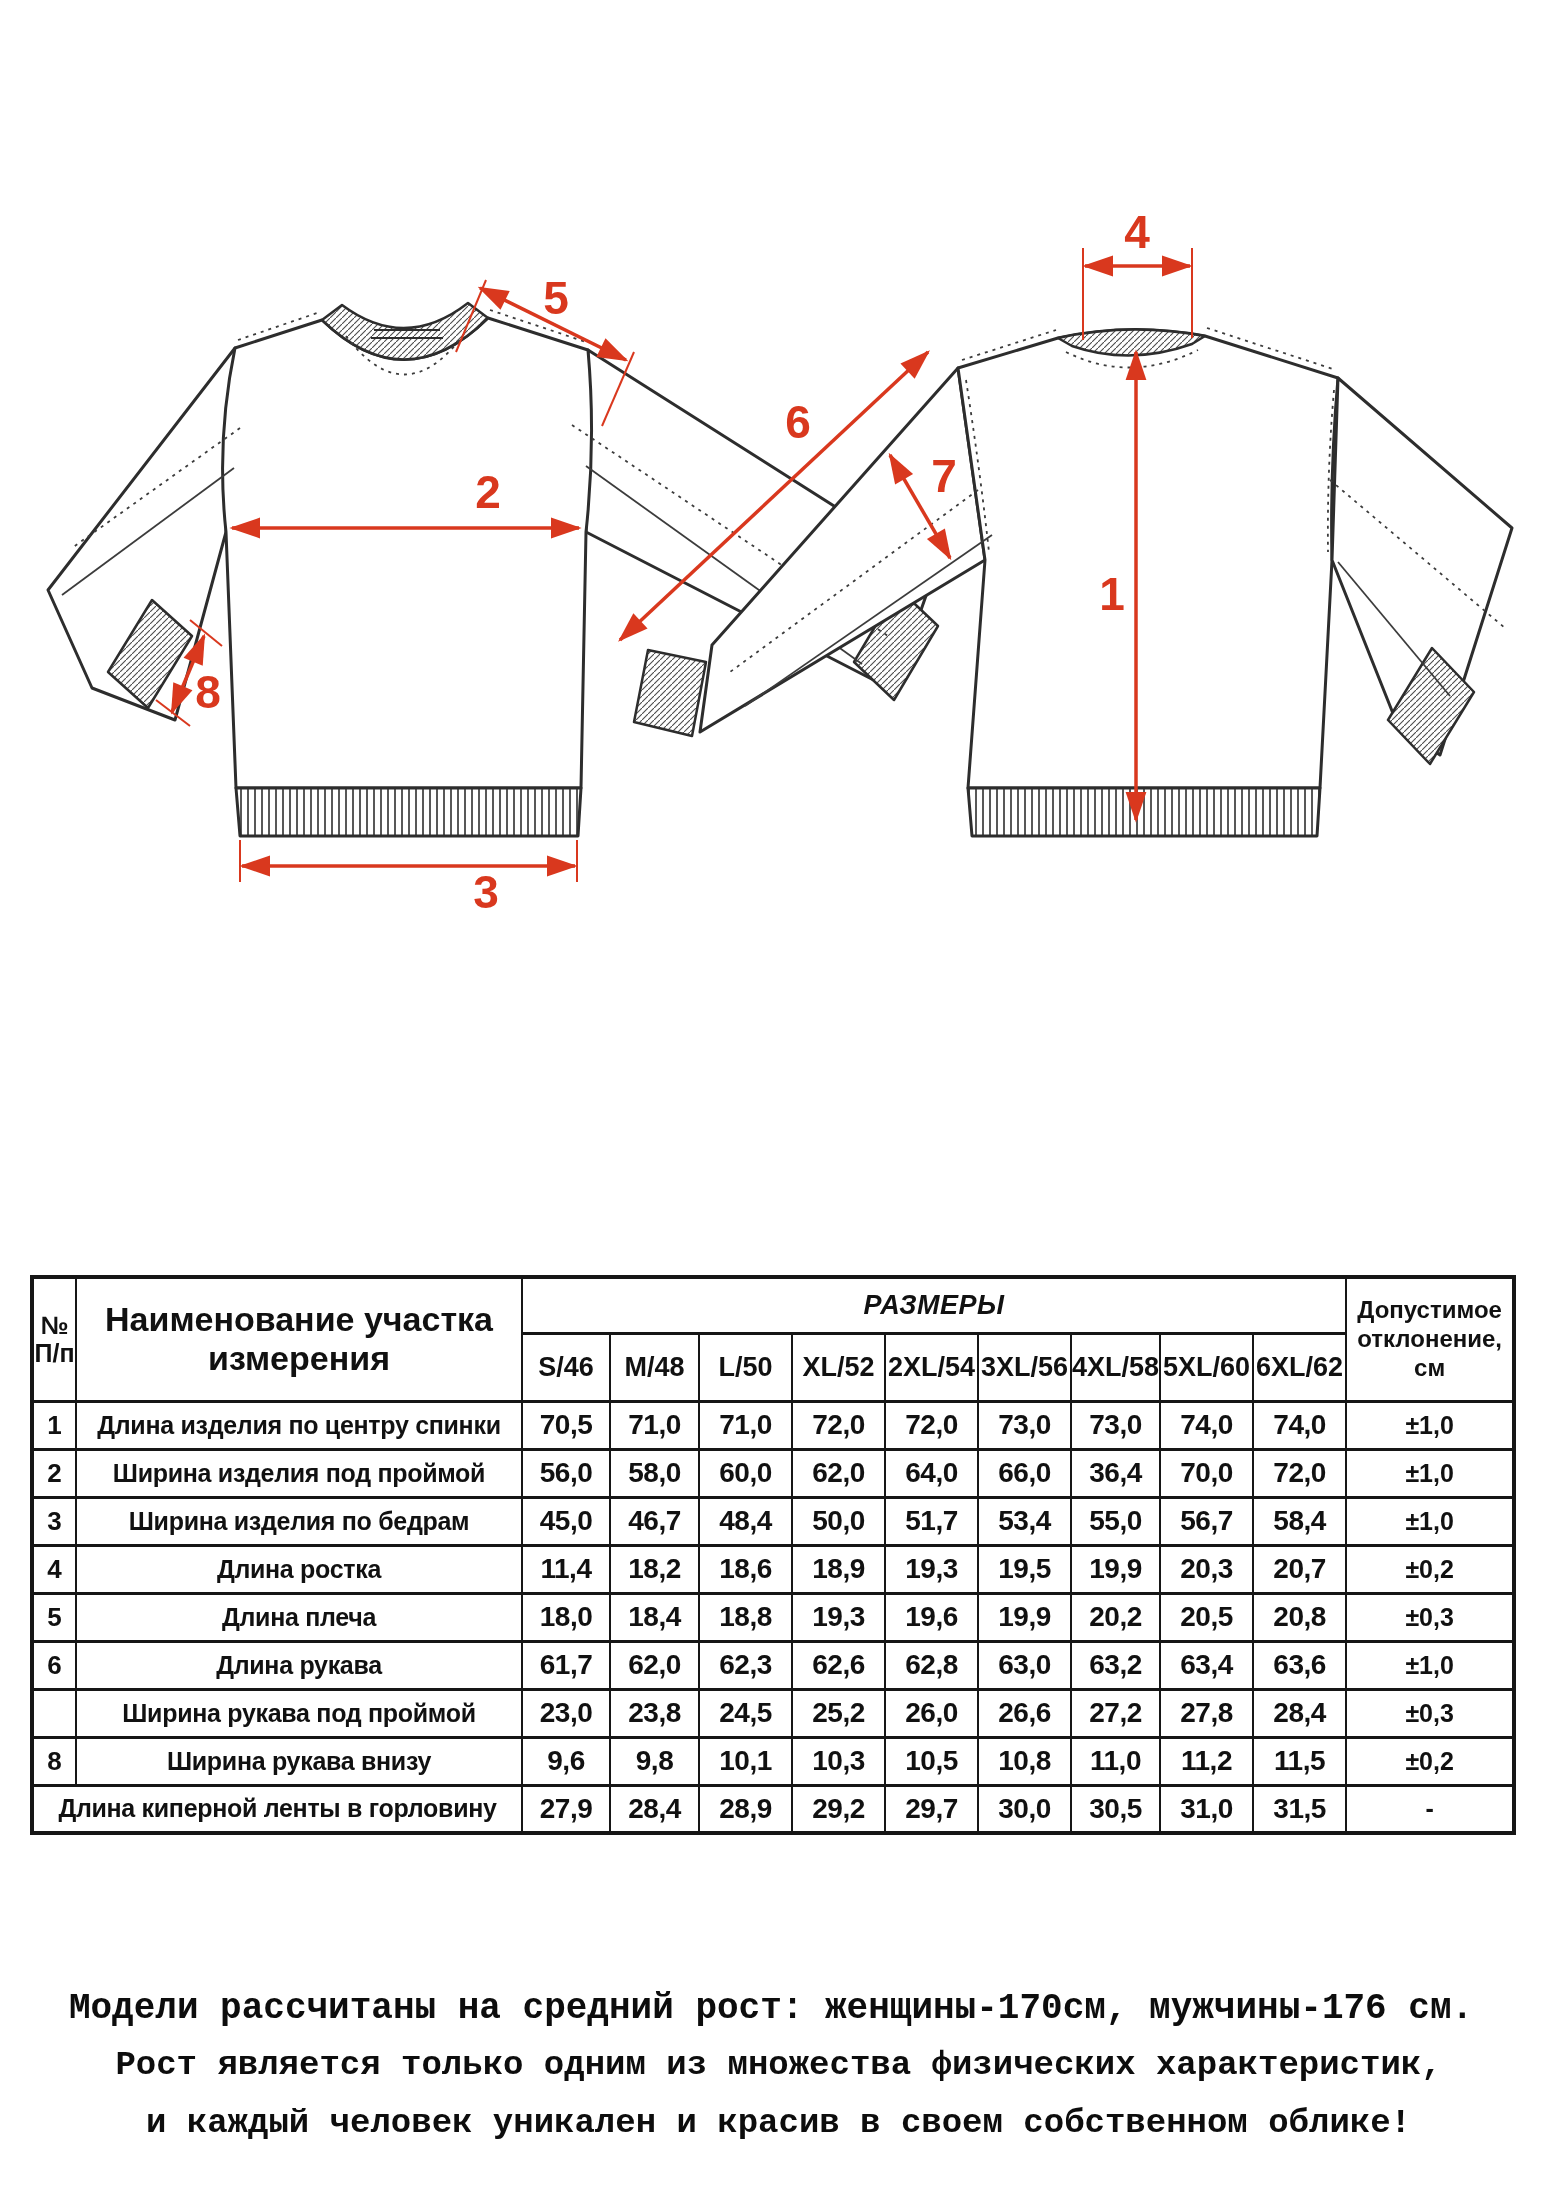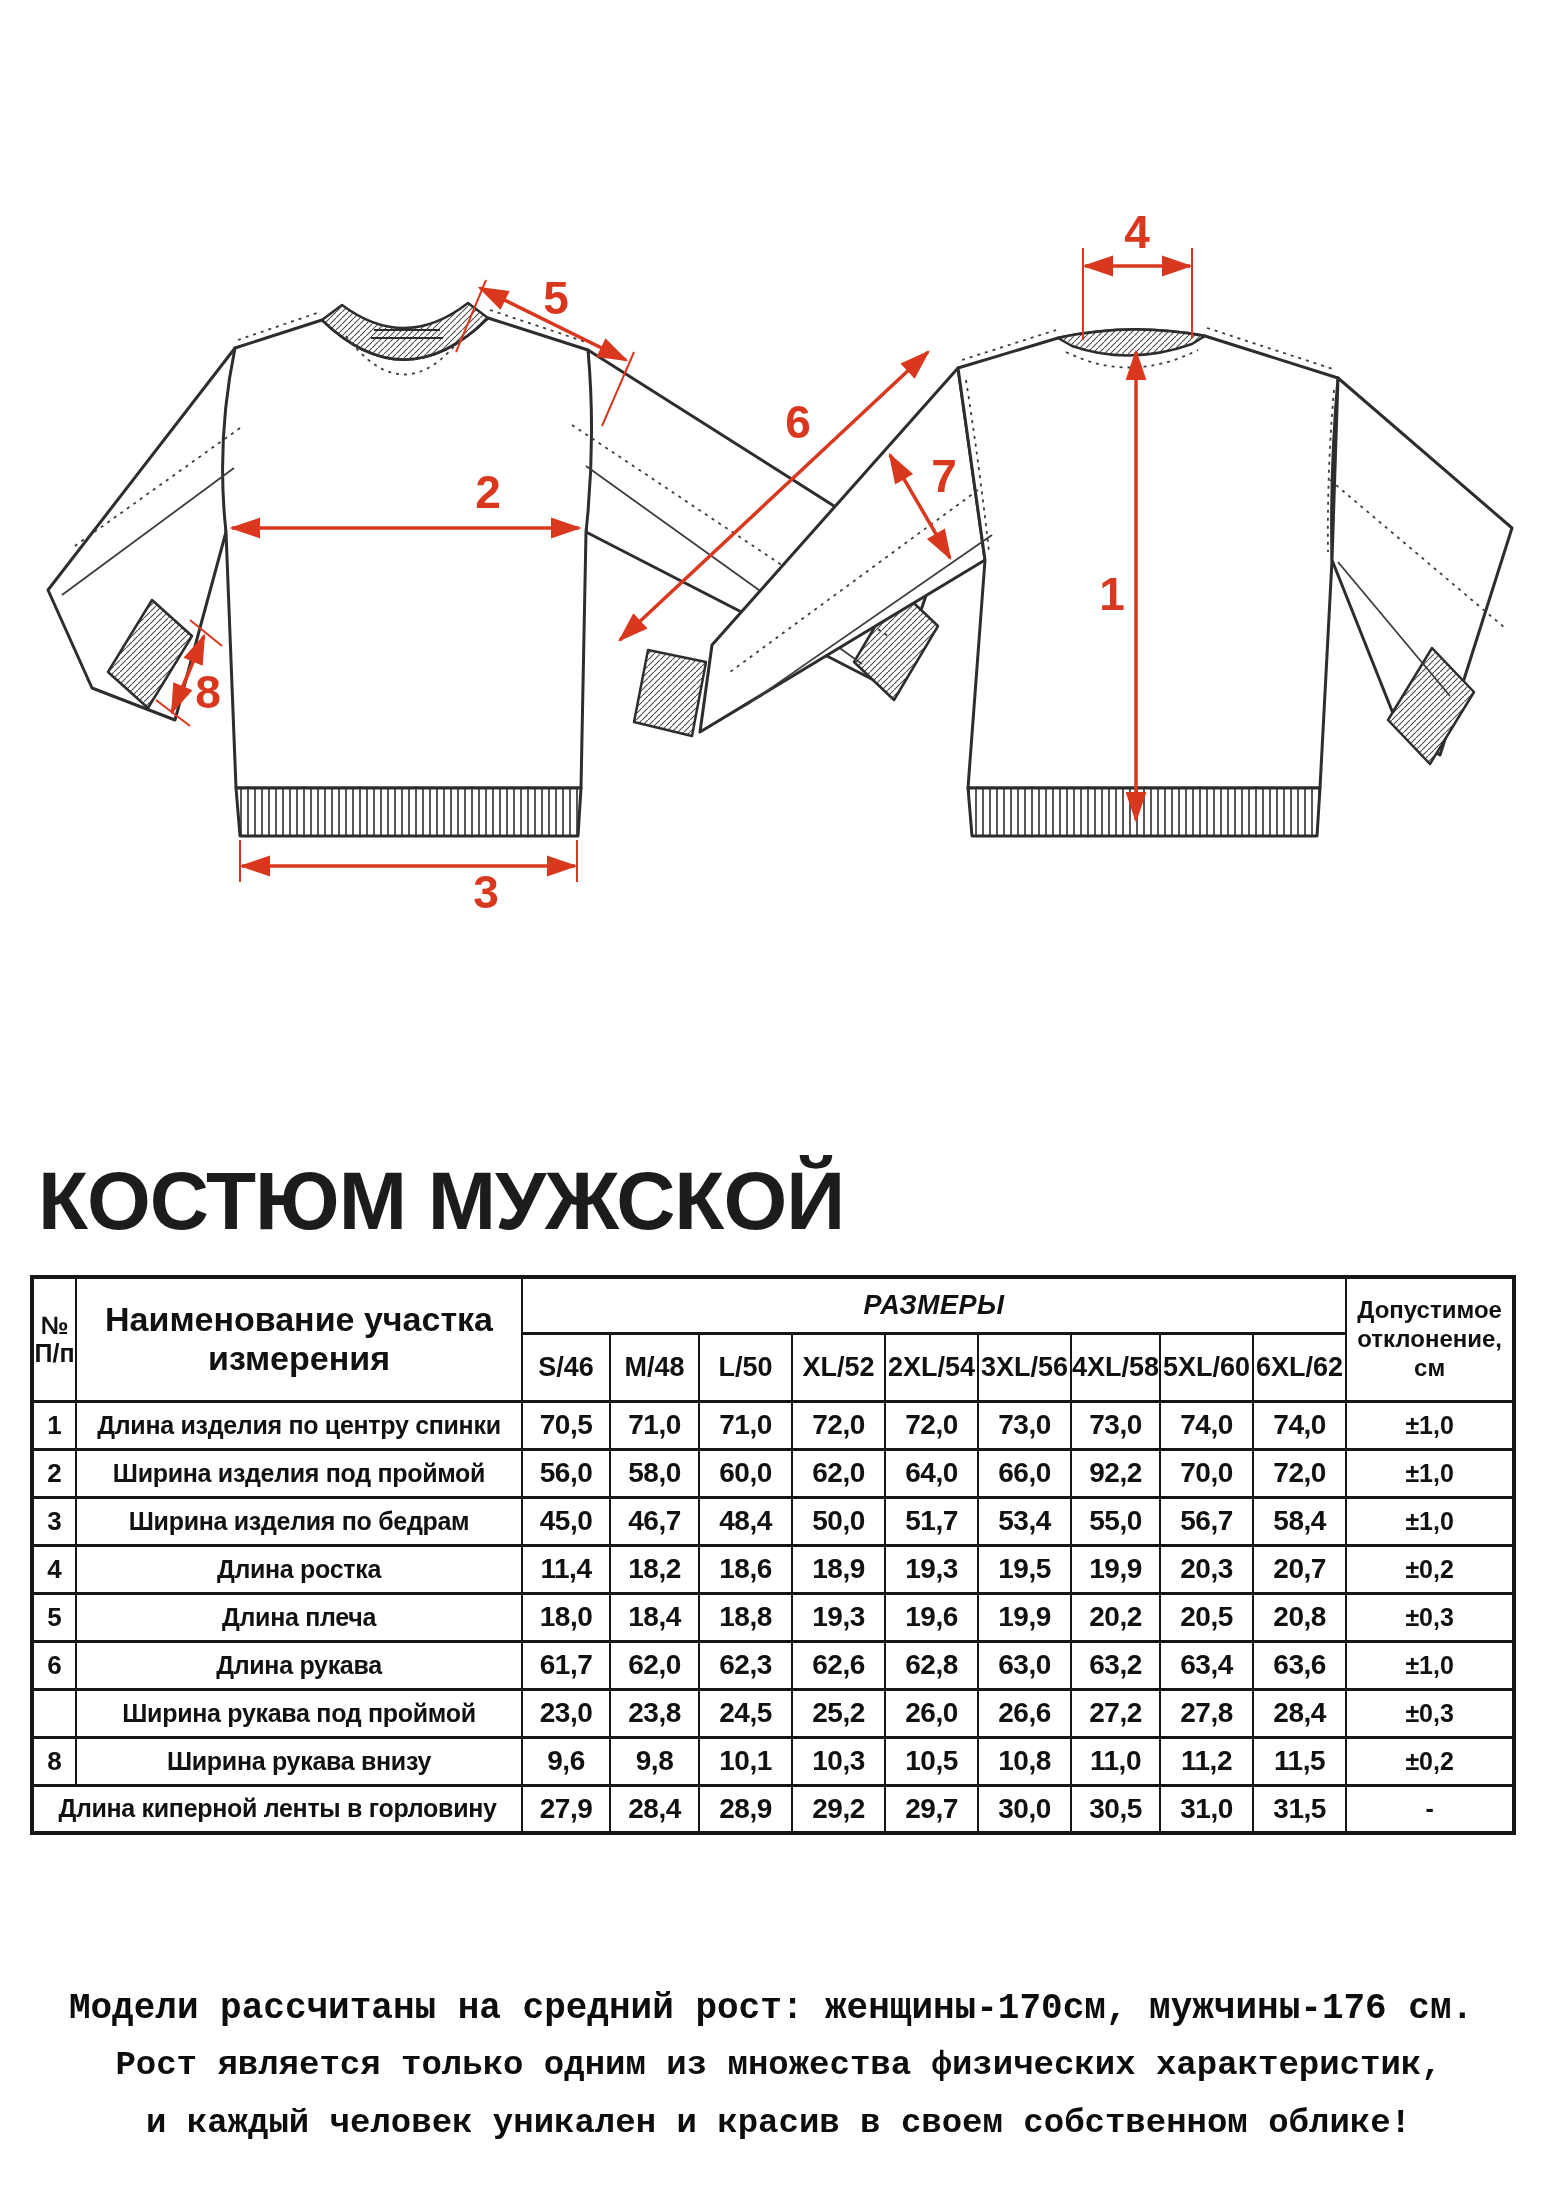--- a/index.html
+++ b/index.html
@@ -140,21 +140,20 @@
         <text x="486" y="908">3</text>
         <text x="1137" y="248">4</text>
         <text x="556" y="314">5</text>
         <text x="798" y="438">6</text>
         <text x="944" y="492">7</text>
         <text x="208" y="708">8</text>
       </g>
     </g>
   </svg>
 
-  <div class="title">КОСТЮМ МУЖСКОЙ</div>
 
   <table class="size-table">
     <colgroup>
       <col style="width:44px">
         <col style="width:446px">
       <col style="width:88px">
         <col style="width:89px">
         <col style="width:93px">
       <col style="width:93px">
         <col style="width:93px">
@@ -206,21 +205,21 @@
         </tr>
         <tr>
           <td class="c-num">2</td>
           <td class="c-name">Ширина изделия под проймой</td>
           <td class="c-val">56,0</td>
           <td class="c-val">58,0</td>
           <td class="c-val">60,0</td>
           <td class="c-val">62,0</td>
           <td class="c-val">64,0</td>
           <td class="c-val">66,0</td>
-          <td class="c-val">92,2</td>
+          <td class="c-val">36,4</td>
           <td class="c-val">70,0</td>
           <td class="c-val">72,0</td>
           <td class="c-tol">±1,0</td>
         </tr>
         <tr>
           <td class="c-num">3</td>
           <td class="c-name">Ширина изделия по бедрам</td>
           <td class="c-val">45,0</td>
           <td class="c-val">46,7</td>
           <td class="c-val">48,4</td>

